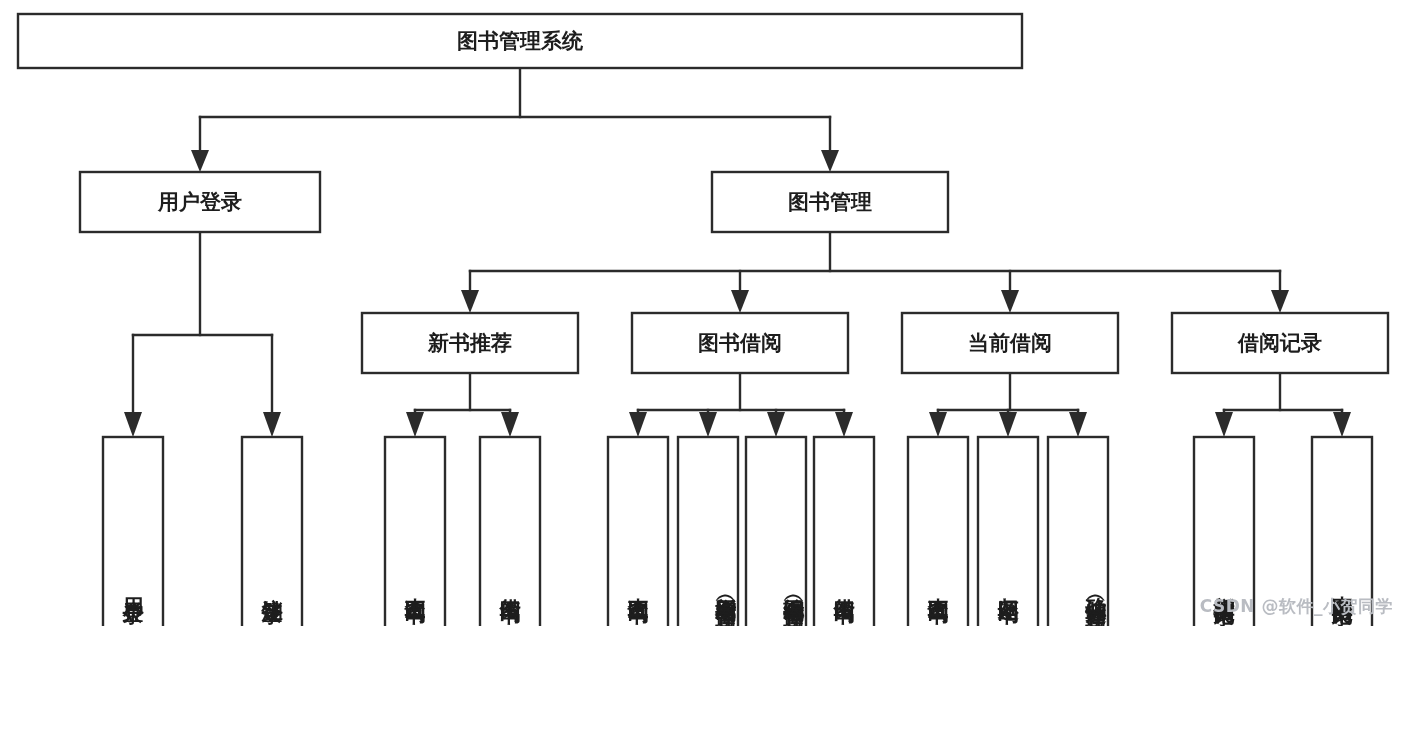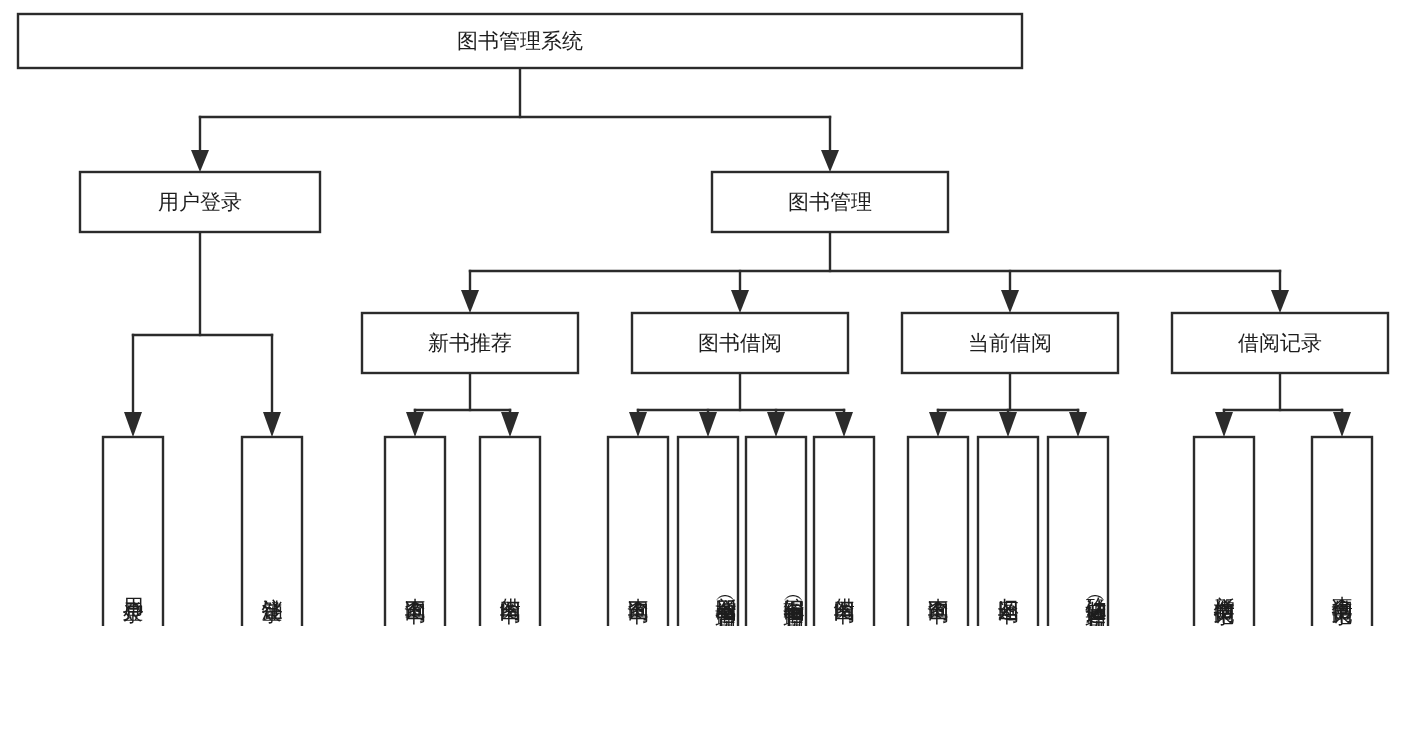--- a/index.html
+++ b/index.html
@@ -9,20 +9,21 @@
   }
   body {
     font-family: "DejaVu Sans", "Liberation Sans", sans-serif;
   }
   #stage {
     position: relative;
     width: 1405px;
     height: 626px;
     background: #ffffff;
     overflow: hidden;
+    font-weight: bold;
   }
   #diagram-svg {
     position: absolute;
     left: 0;
     top: 0;
     width: 1405px;
     height: 747px;
   }
   .node-box {
     fill: #ffffff;
@@ -199,13 +200,14 @@
   <div class="leaf-label-wrap" style="left:608px;  top:437px; width:60px; height:296px;">查询图书</div>
   <div class="leaf-label-wrap" style="left:678px;  top:437px; width:60px; height:296px; align-items:flex-start; padding-top:8px; box-sizing:border-box;">新增图书（管理员）</div>
   <div class="leaf-label-wrap" style="left:746px;  top:437px; width:60px; height:296px; align-items:flex-start; padding-top:8px; box-sizing:border-box;">编辑图书（管理员）</div>
   <div class="leaf-label-wrap" style="left:814px;  top:437px; width:60px; height:296px;">借阅图书</div>
   <div class="leaf-label-wrap" style="left:908px;  top:437px; width:60px; height:296px;">查询图书</div>
   <div class="leaf-label-wrap" style="left:978px;  top:437px; width:60px; height:296px;">归还图书</div>
   <div class="leaf-label-wrap" style="left:1048px; top:437px; width:60px; height:296px; align-items:flex-start; padding-top:8px; box-sizing:border-box;">确认归还（管理员）</div>
   <div class="leaf-label-wrap" style="left:1194px; top:437px; width:60px; height:296px;">新增借阅记录</div>
   <div class="leaf-label-wrap" style="left:1312px; top:437px; width:60px; height:296px;">查询借阅记录</div>
 
+  <div class="watermark">CSDN @软件_小贺同学</div>
 </div>
 
 </body></html>

